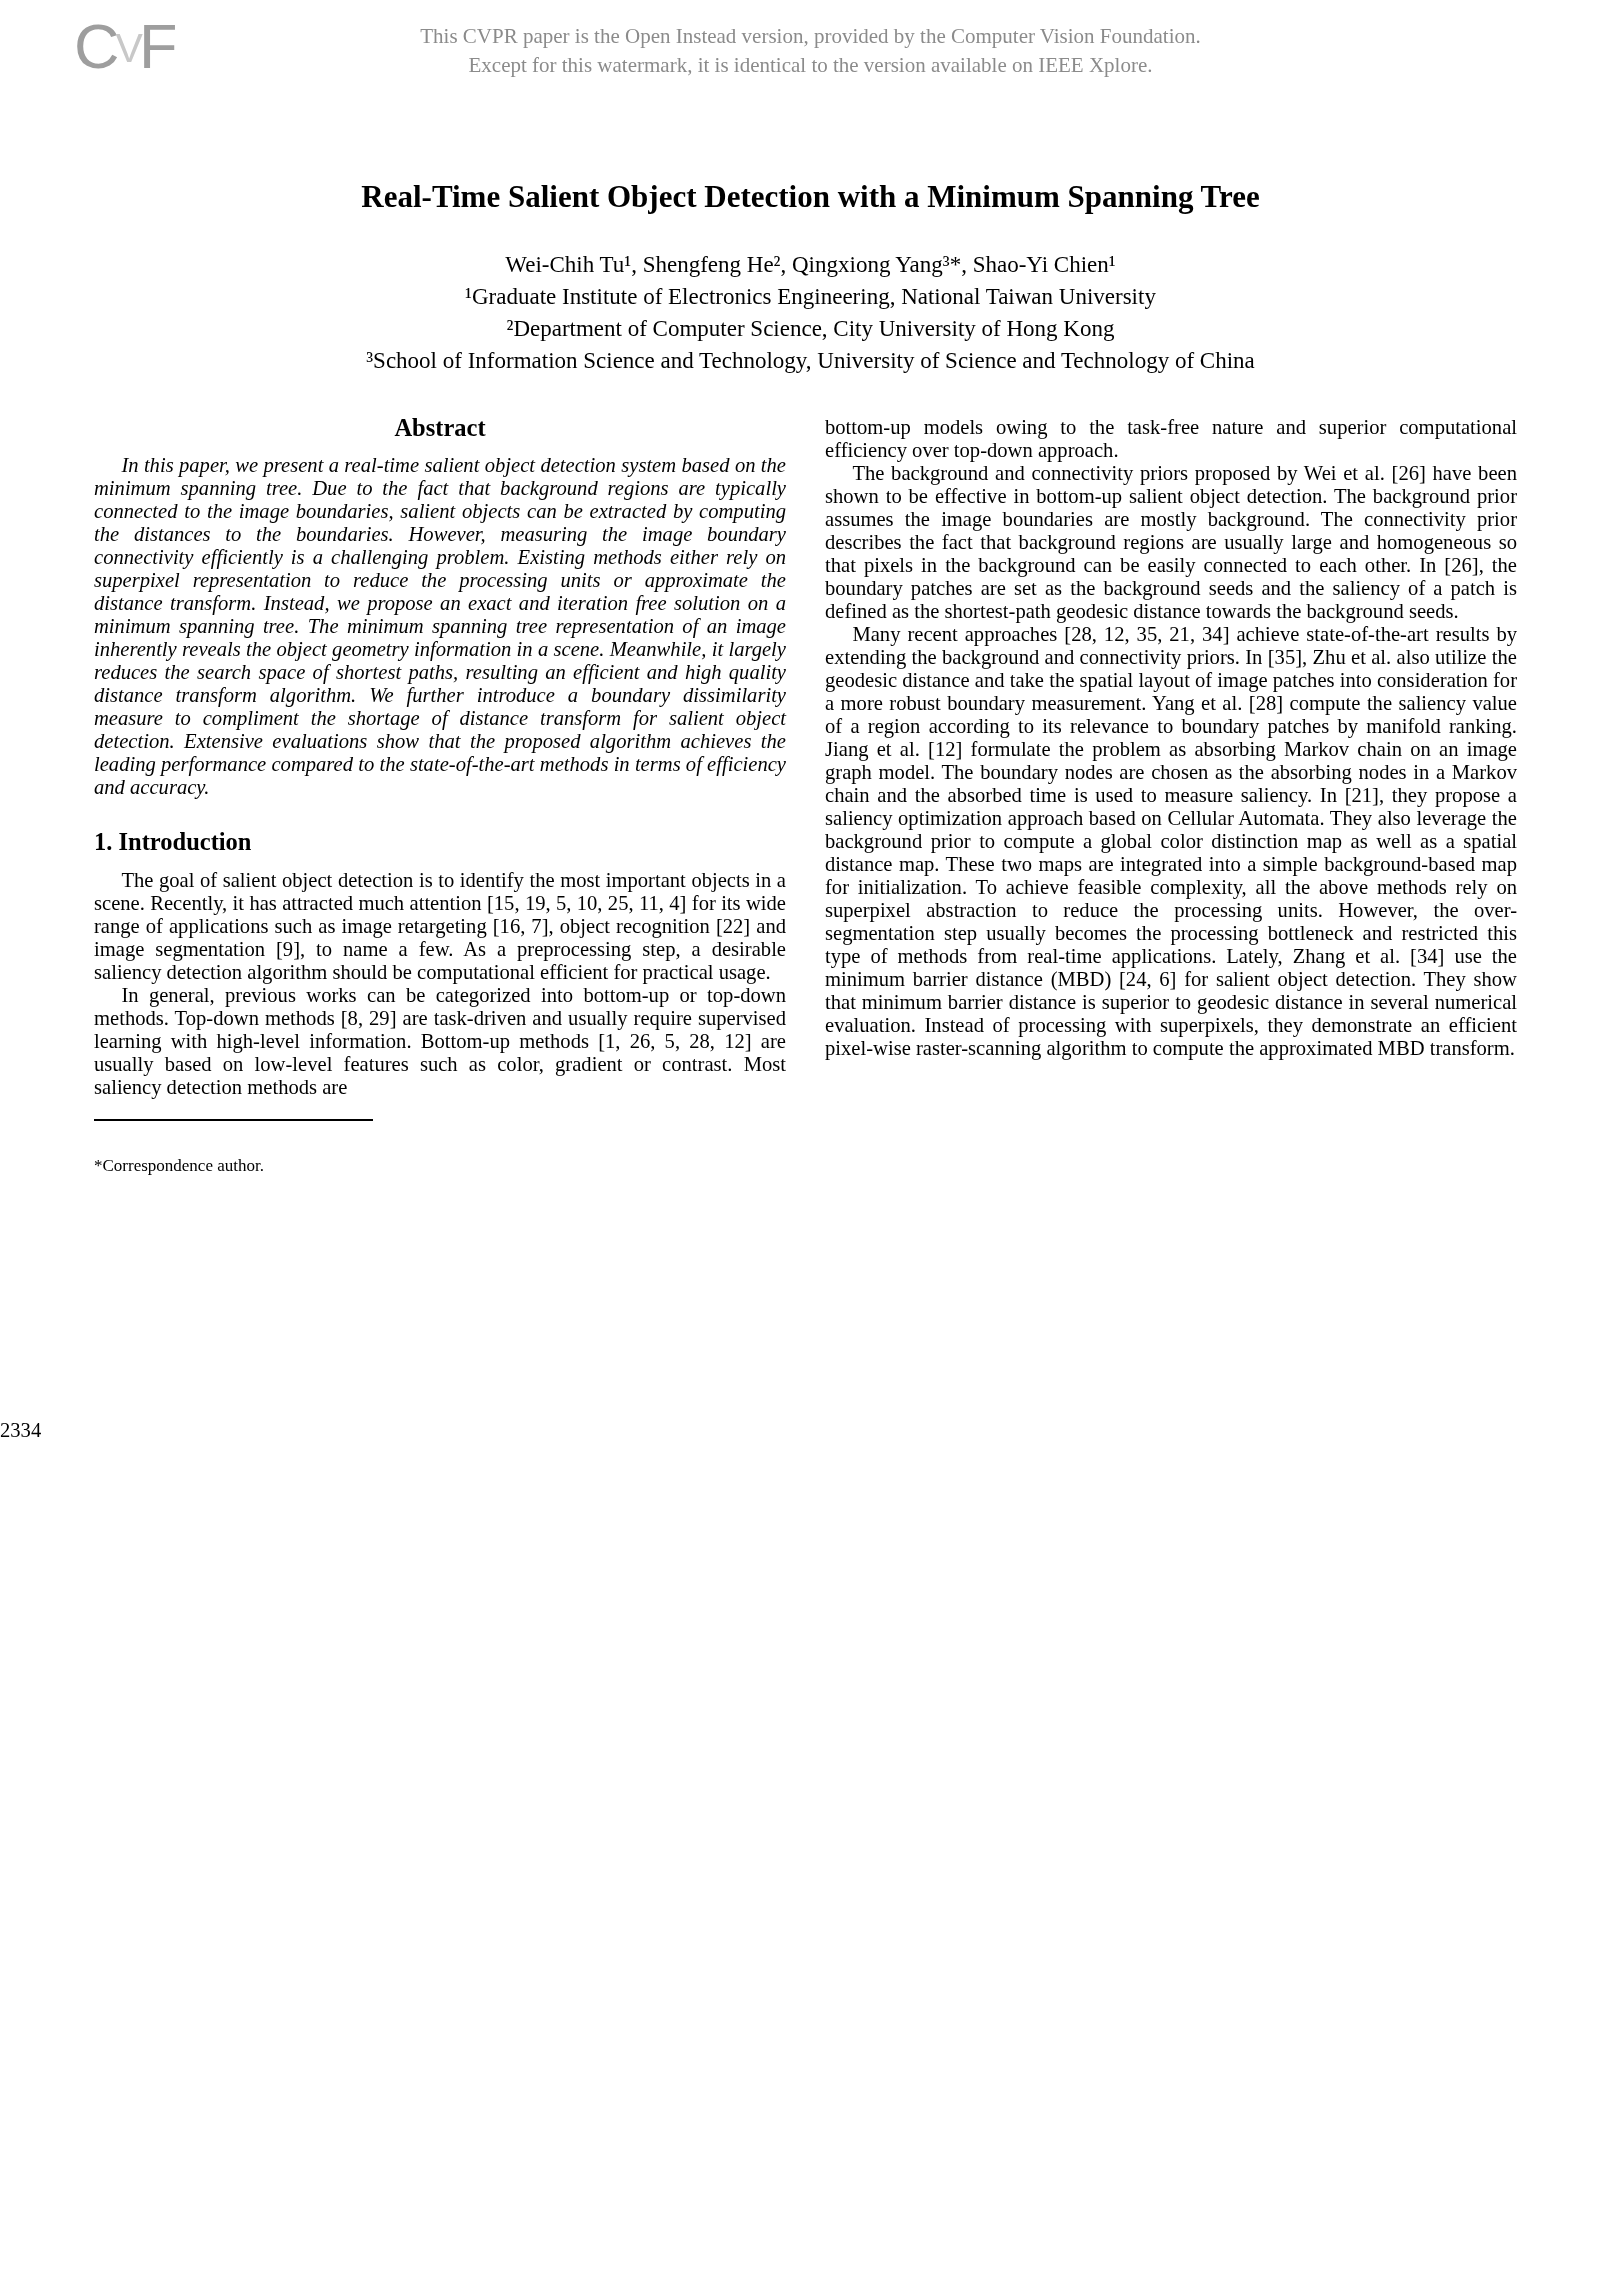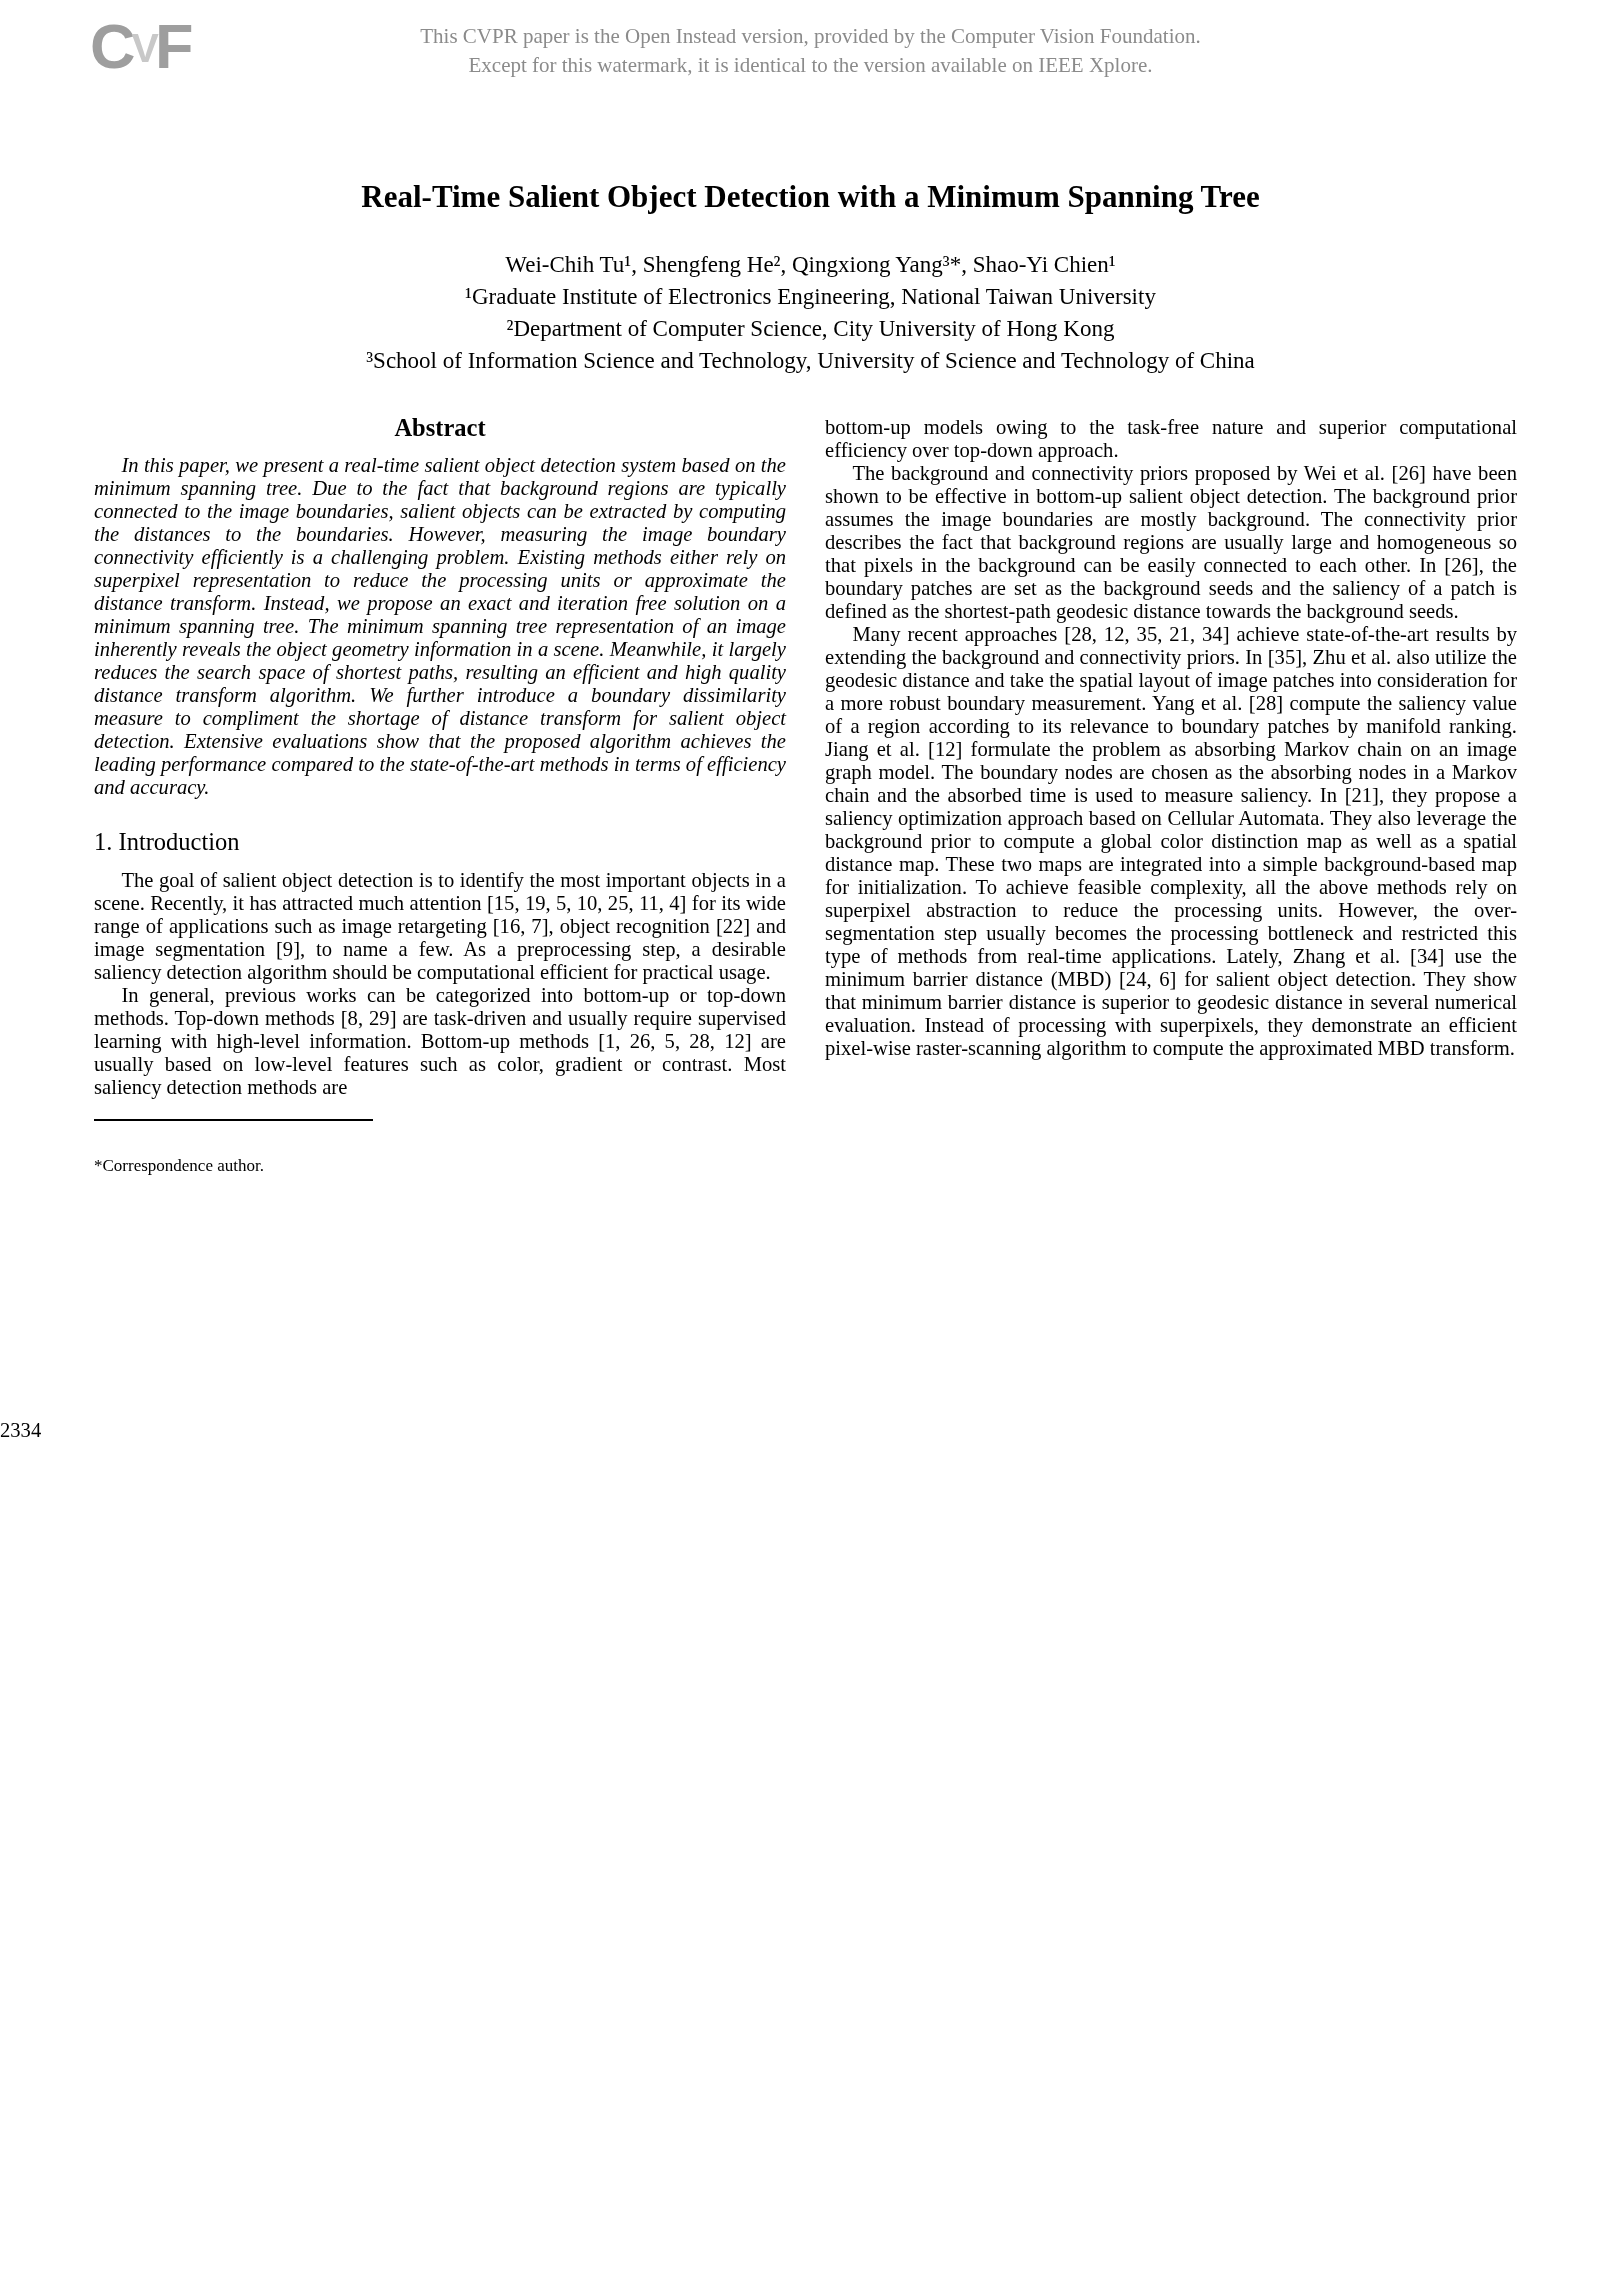--- a/index.html
+++ b/index.html
@@ -10,24 +10,24 @@
     height: 2293px;
     background: #ffffff;
     color: #000000;
     font-family: "Liberation Serif", "DejaVu Serif", serif;
     overflow: hidden;
   }
 
   
   .cvf-logo {
     position: absolute;
-    left: 90px;
+    left: 74px;
     top: 9.8px;
     font-family: "Liberation Sans", "DejaVu Sans", sans-serif;
-    font-weight: bold;
+    font-weight: normal;
     letter-spacing: -3.9px;
     user-select: none;
   }
   .logo-c, .logo-f { font-size: 63px; color: #9e9e9e; }
   .logo-v { font-size: 41px; color: #c8c8c8; vertical-align: 5.9px; }
   .watermark-text {
     position: absolute;
     top: 21.6px;
     left: 0;
     width: 100%;
@@ -78,21 +78,21 @@
     font-weight: bold;
     margin-bottom: 14.7px;
   }
   .abstract-body {
     font-style: italic;
   }
   p.indent { text-indent: 27.4px; }
   p.noindent { text-indent: 0; }
   .section-heading {
     font-size: 24.5px;
-    font-weight: normal;
+    font-weight: bold;
     text-align: left;
     margin-top: 31px;
     margin-bottom: 16.7px;
   }
   .footnote { margin-top: 19.6px; }
   .footnote-rule {
     width: 279px;
     border-top: 2px solid #000;
     margin-bottom: 6.9px;
   }

